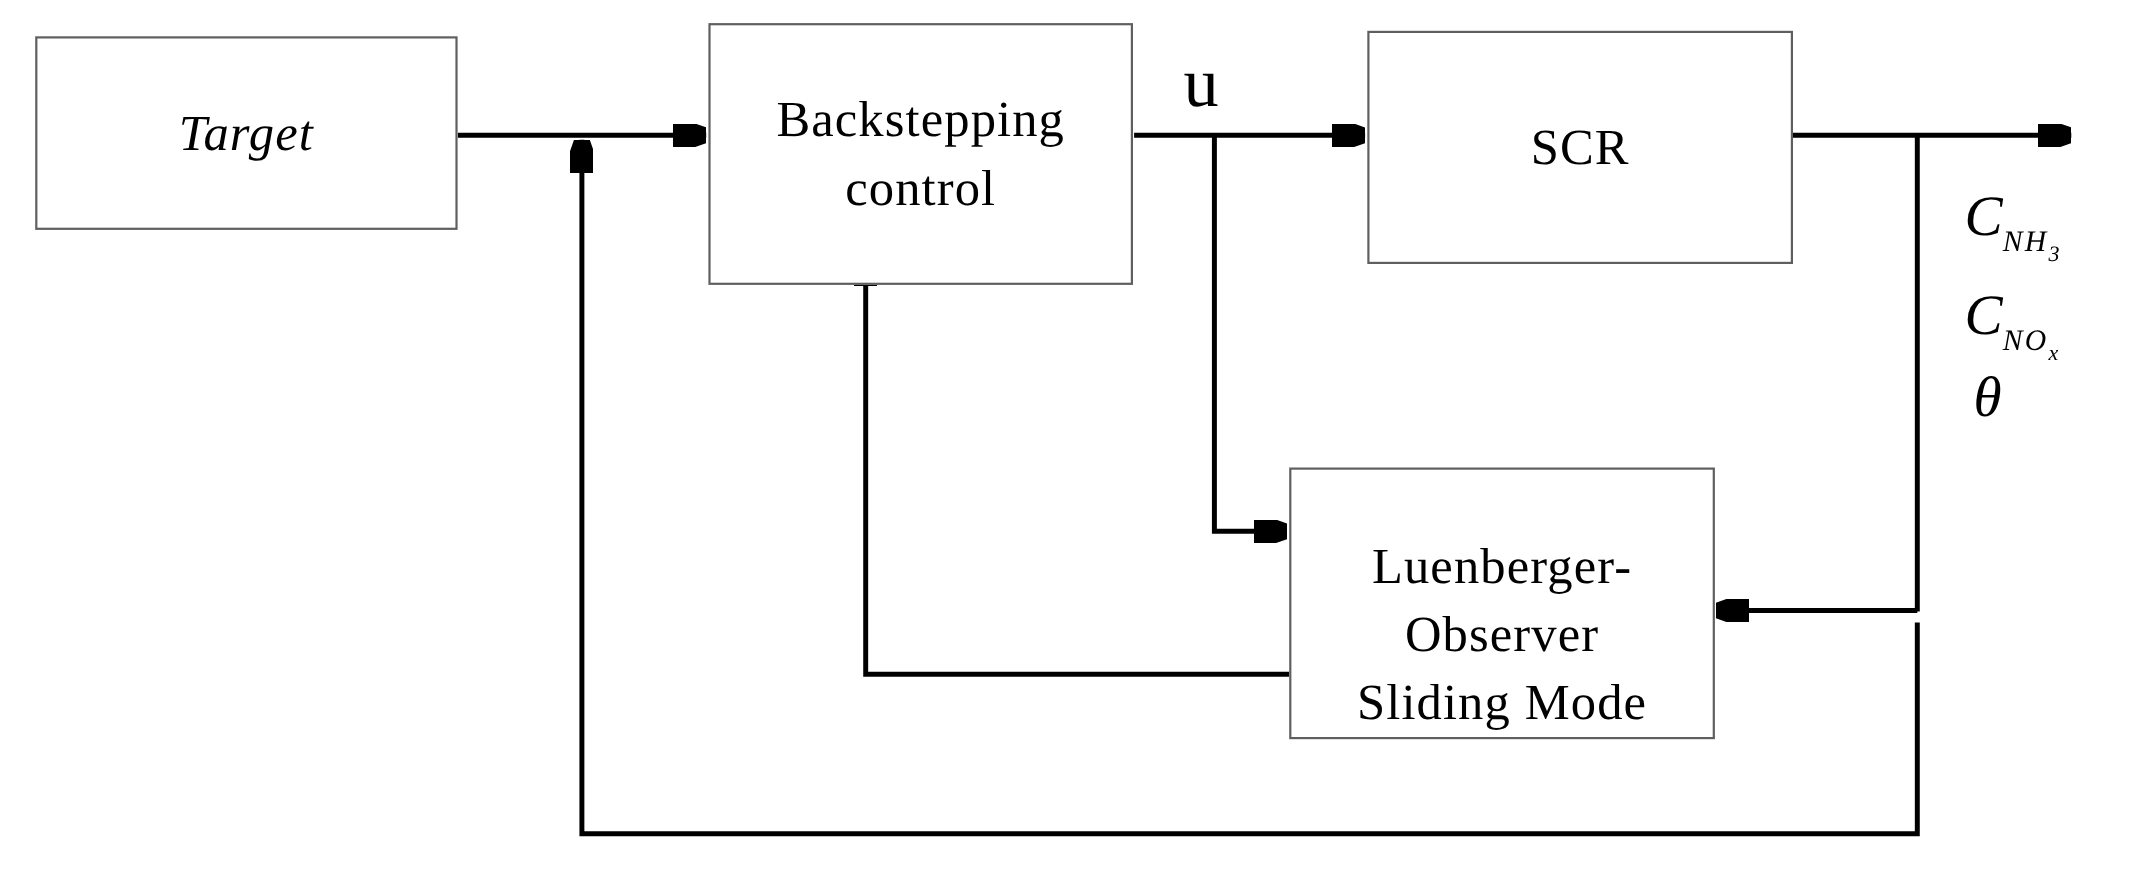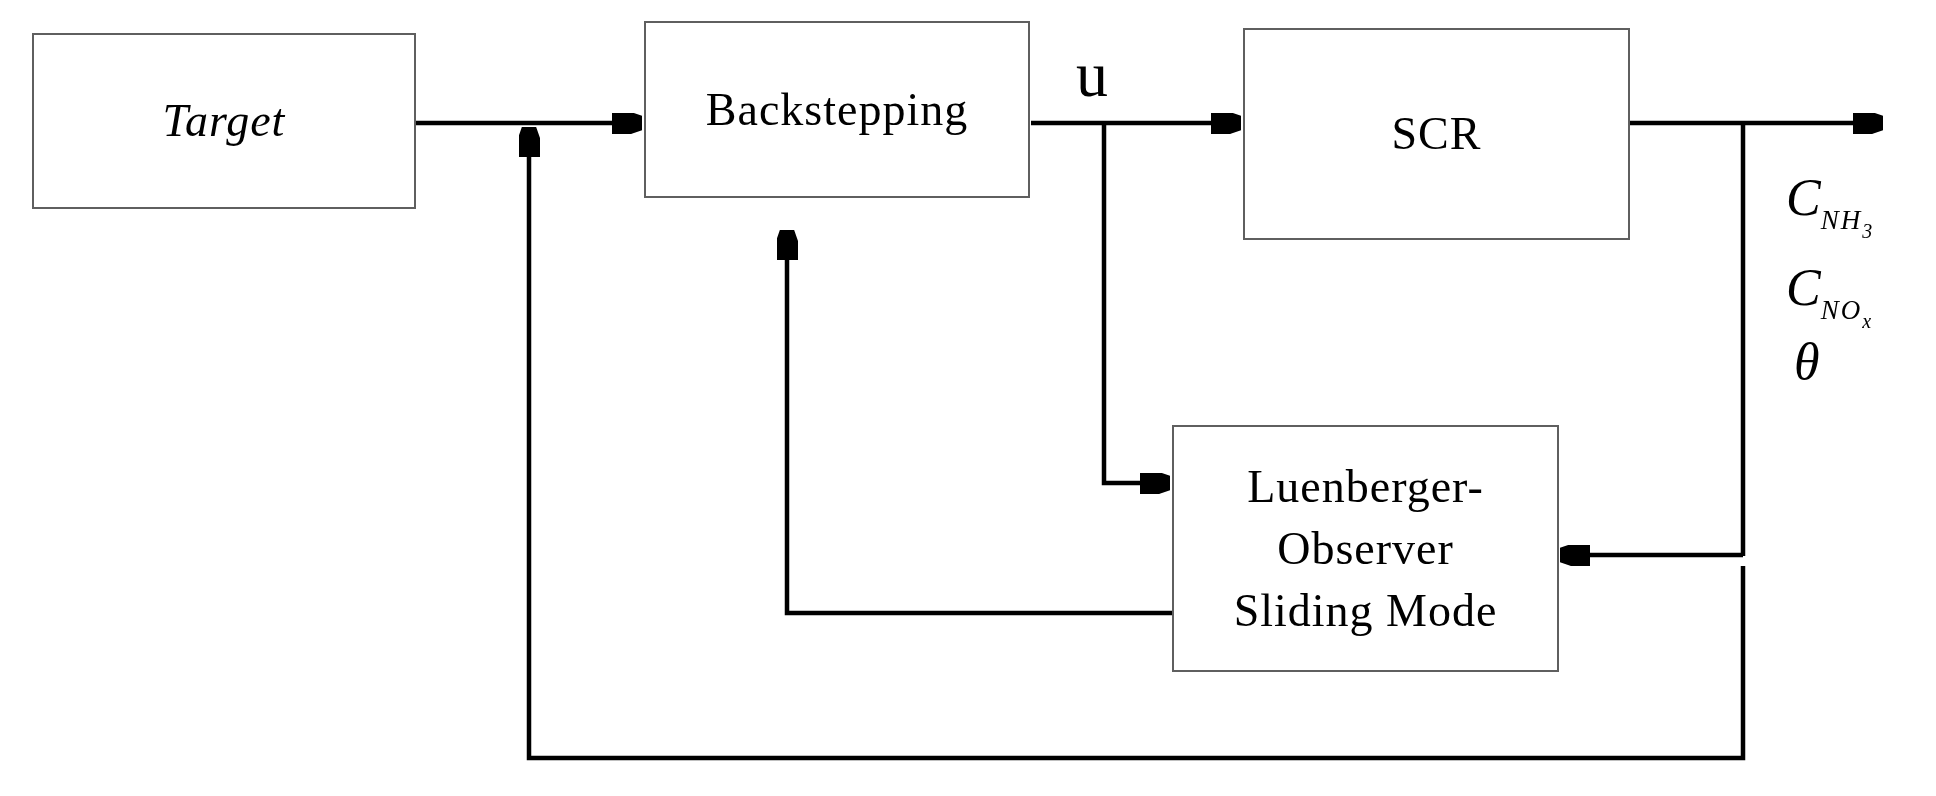--- a/index.html
+++ b/index.html
@@ -37,23 +37,23 @@
     flex-direction: column;
     align-items: center;
     justify-content: center;
     text-align: center;
     font-size: 46px;
     line-height: 62px;
     letter-spacing: 1px;
     color: #000000;
   }
   .box-target       { left: 32px;   top: 33px;  width: 384px; height: 176px; font-style: italic; }
-  .box-backstepping { left: 644px;  top: 21px;  width: 386px; height: 177px; }
+  .box-backstepping { left: 644px;  top: 21px;  width: 386px; height: 238px; }
   .box-scr          { left: 1243px; top: 28px;  width: 387px; height: 212px; }
-  .box-observer     { left: 1172px; top: 425px; width: 387px; height: 247px; }
+  .box-observer     { left: 1172px; top: 425px; width: 387px; height: 247px; justify-content: flex-end; }
 
   .signal-u {
     position: absolute;
     left: 1052px;
     top: 36px;
     width: 80px;
     height: 78px;
     display: flex;
     align-items: center;
     justify-content: center;
@@ -111,20 +111,21 @@
 
     <path d="M 1172 613 L 787 613 L 787 230" marker-end="url(#arrow)"></path>
   </svg>
 
   <div class="box box-target">
     <div>Target</div>
   </div>
 
   <div class="box box-backstepping">
     <div>Backstepping</div>
+    <div>control</div>
   </div>
 
   <div class="box box-scr">
     <div>SCR</div>
   </div>
 
   <div class="box box-observer">
     <div>Luenberger-</div>
     <div>Observer</div>
     <div>Sliding Mode</div>

